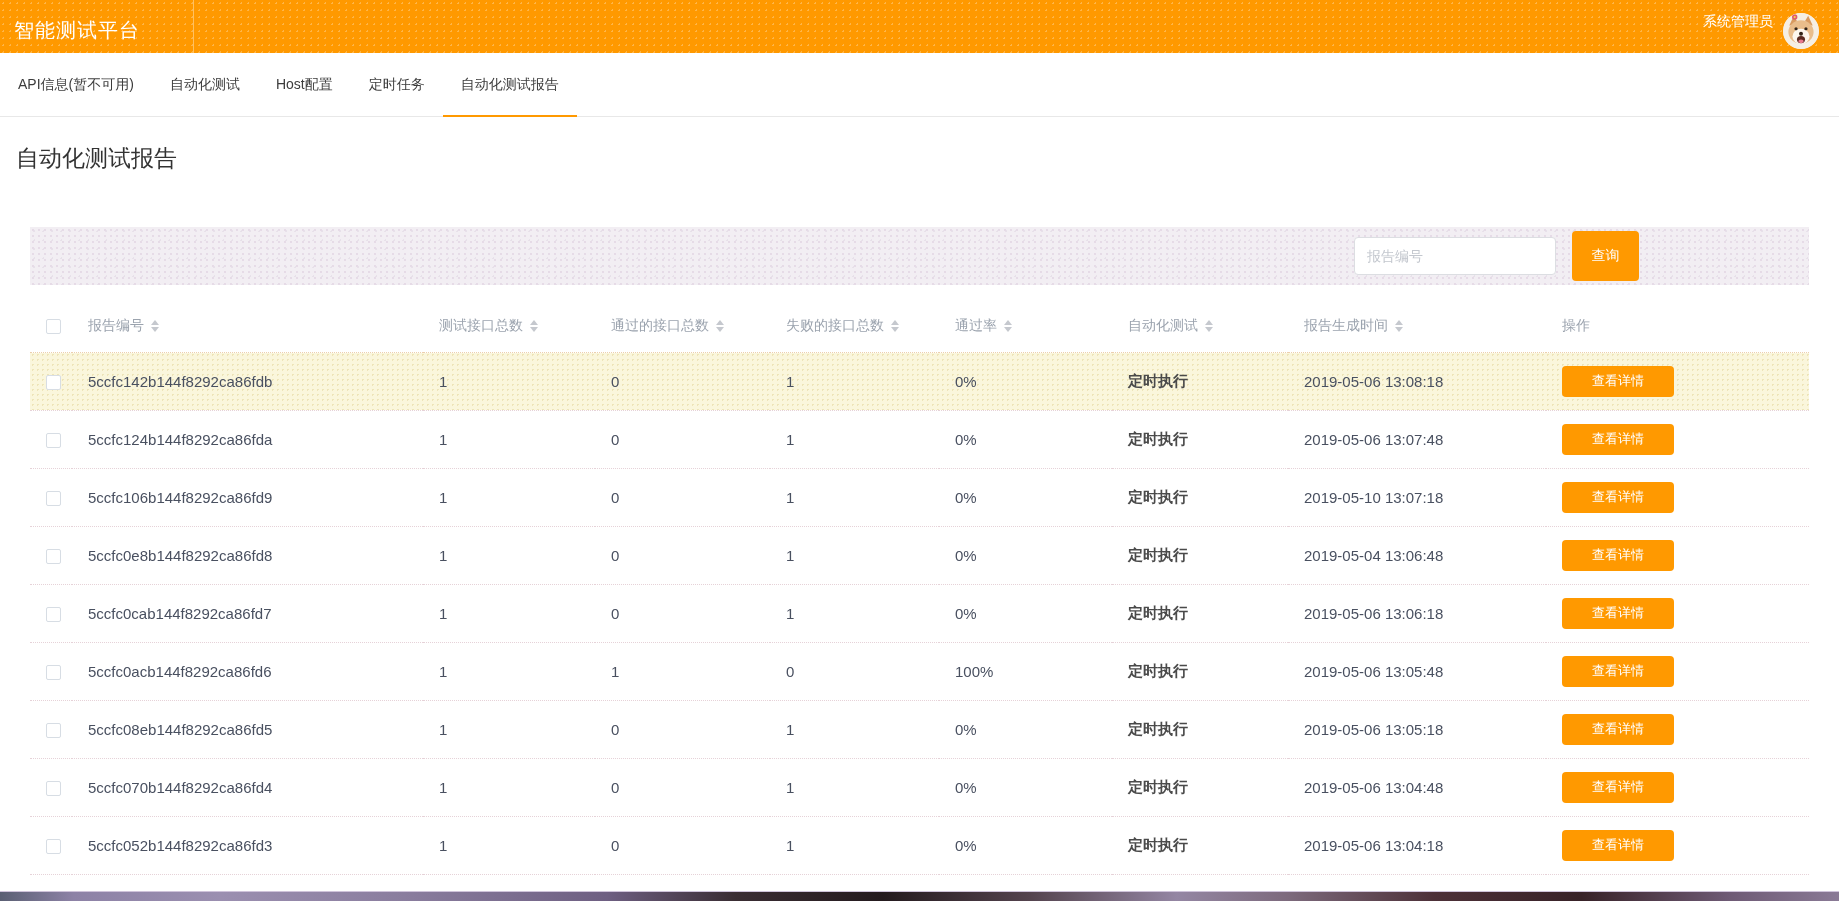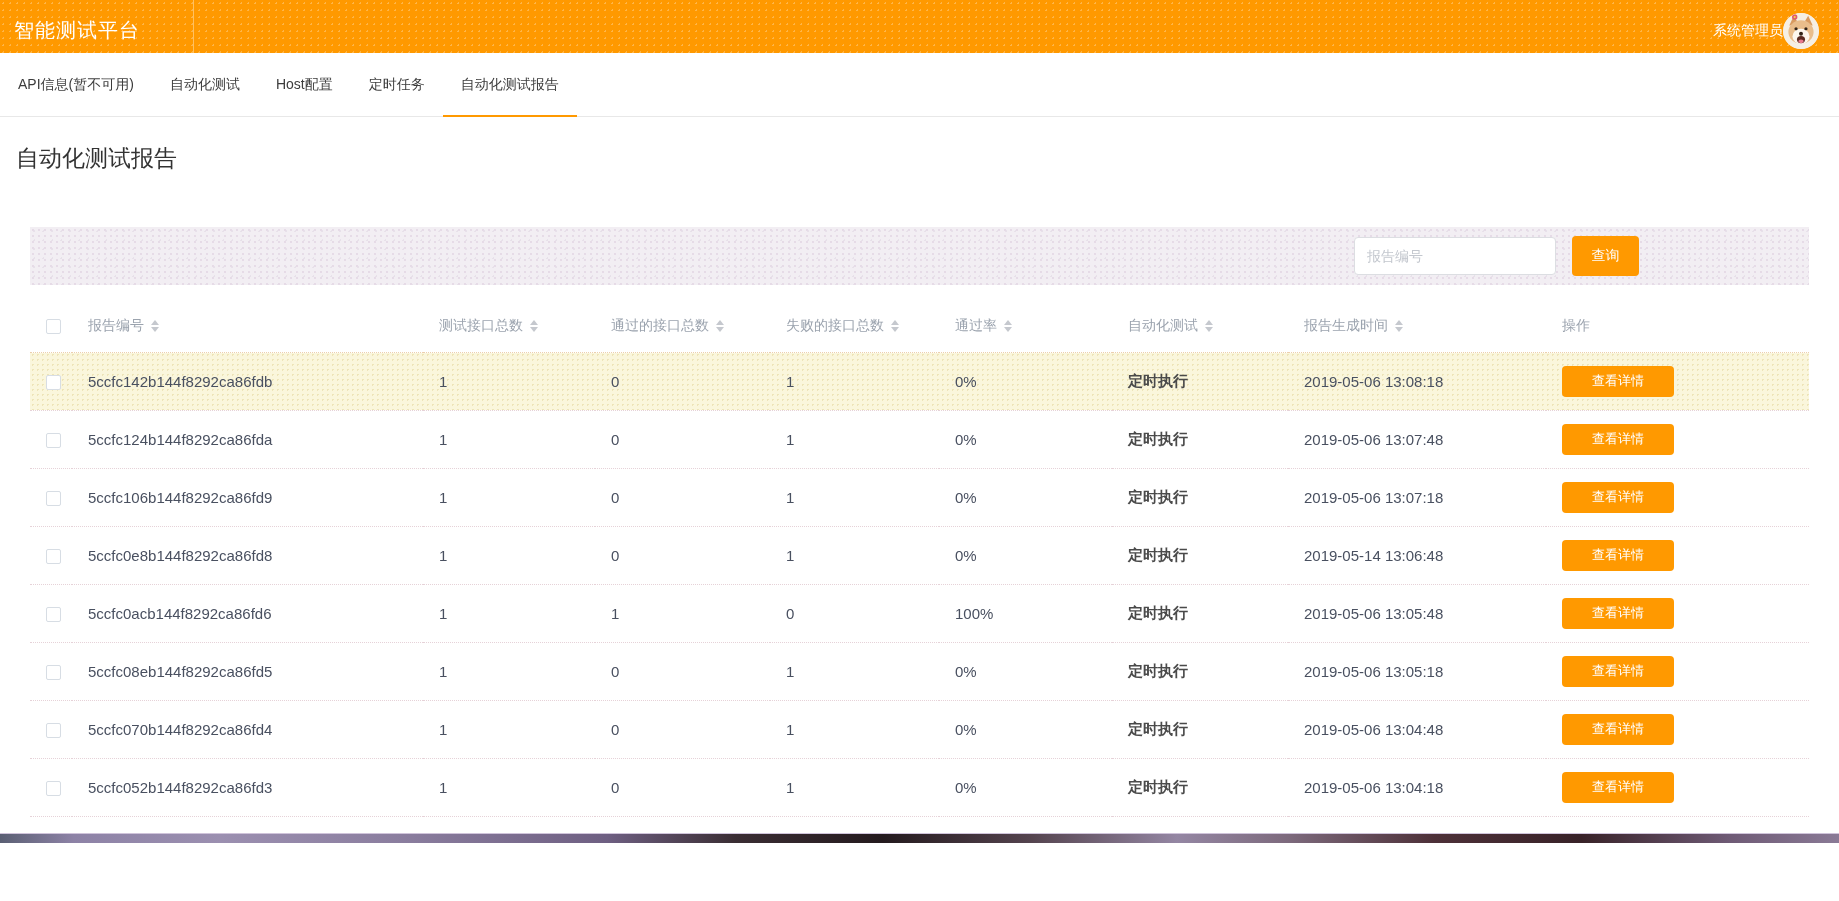--- a/index.html
+++ b/index.html
@@ -10,21 +10,21 @@
   .app-header{
     position:relative; height:53px; background:#ff9900; color:#fff;
     display:flex; align-items:center; justify-content:space-between;
     padding:8px 20px 0 14px;
     background-image:radial-gradient(rgba(255,255,255,.28) 1px, transparent 1px);
     background-size:7px 7px;
   }
   .app-title{ font-size:20px; font-weight:500; letter-spacing:1px; }
   .header-divider{ position:absolute; left:193px; top:0; width:1px; height:53px;
                    background:rgba(255,255,255,.38); }
-  .user-area{ display:flex; align-items:center; }
+  .user-area{ display:flex; align-items:flex-start; gap:10px; }
   .user-name{ font-size:14px; }
   .avatar{ width:36px; height:36px; border-radius:50%; overflow:hidden;
            background:#f6efe4; display:block; }
 
   
   .tab-bar{ height:64px; display:flex; align-items:stretch;
             border-bottom:1px solid #e8e8e8; background:#fff; }
   .tab{ display:flex; align-items:center; padding:16px 18px; font-size:14px;
         color:#3c3c3c; cursor:pointer; position:relative; }
   .tab.active::after{ content:""; position:absolute; left:0; right:0; bottom:-1px;
@@ -41,21 +41,21 @@
     margin-top:54px; height:58px; background:#f2eef3;
     background-image:radial-gradient(rgba(186,150,186,.22) 1px, transparent 1px),
                      radial-gradient(rgba(150,130,170,.12) 1px, transparent 1px);
     background-size:6px 6px, 9px 9px;
     display:flex; align-items:center; justify-content:flex-end; padding-right:170px;
   }
   .report-input{ width:202px; height:38px; background:#fff; border:1px solid #dcdee2;
                  border-radius:4px; padding:0 12px; font-size:14px; color:#495060;
                  font-family:"Liberation Sans",sans-serif; outline:none; }
   .report-input::placeholder{ color:#c3c7ce; }
-  .search-btn{ width:67px; height:40px; margin-left:16px; background:#ff9900;
+  .search-btn{ width:67px; height:50px; margin-left:16px; background:#ff9900;
                color:#fff; border:none; border-radius:4px; font-size:14px;
                cursor:pointer; font-family:"Liberation Sans",sans-serif; }
 
   
   table{ width:100%; margin-top:15px; border-collapse:collapse; table-layout:fixed; }
   th, td{ text-align:left; padding-left:16px; font-weight:normal; overflow:hidden;
           white-space:nowrap; }
   thead tr{ height:52px; }
   th{ color:#9ba3ae; font-size:14px; }
   thead tr{ border-bottom:1px dotted #eccfae; }
@@ -230,36 +230,51 @@
         <tr>
       <td>
         <span class="checkbox"></span>
       </td>
       <td>5ccfc106b144f8292ca86fd9</td>
       <td>1</td>
       <td>0</td>
       <td>1</td>
       <td>0%</td>
       <td class="cell-exec">定时执行</td>
-      <td>2019-05-06 13:07:18</td>
+      <td>2019-05-10 13:07:18</td>
       <td>
         <button class="detail-btn">查看详情</button>
       </td>
     </tr>
         <tr>
       <td>
         <span class="checkbox"></span>
       </td>
       <td>5ccfc0e8b144f8292ca86fd8</td>
       <td>1</td>
       <td>0</td>
       <td>1</td>
       <td>0%</td>
       <td class="cell-exec">定时执行</td>
-      <td>2019-05-14 13:06:48</td>
+      <td>2019-05-04 13:06:48</td>
+      <td>
+        <button class="detail-btn">查看详情</button>
+      </td>
+    </tr>
+        <tr>
+      <td>
+        <span class="checkbox"></span>
+      </td>
+      <td>5ccfc0cab144f8292ca86fd7</td>
+      <td>1</td>
+      <td>0</td>
+      <td>1</td>
+      <td>0%</td>
+      <td class="cell-exec">定时执行</td>
+      <td>2019-05-06 13:06:18</td>
       <td>
         <button class="detail-btn">查看详情</button>
       </td>
     </tr>
         <tr>
       <td>
         <span class="checkbox"></span>
       </td>
       <td>5ccfc0acb144f8292ca86fd6</td>
       <td>1</td>

